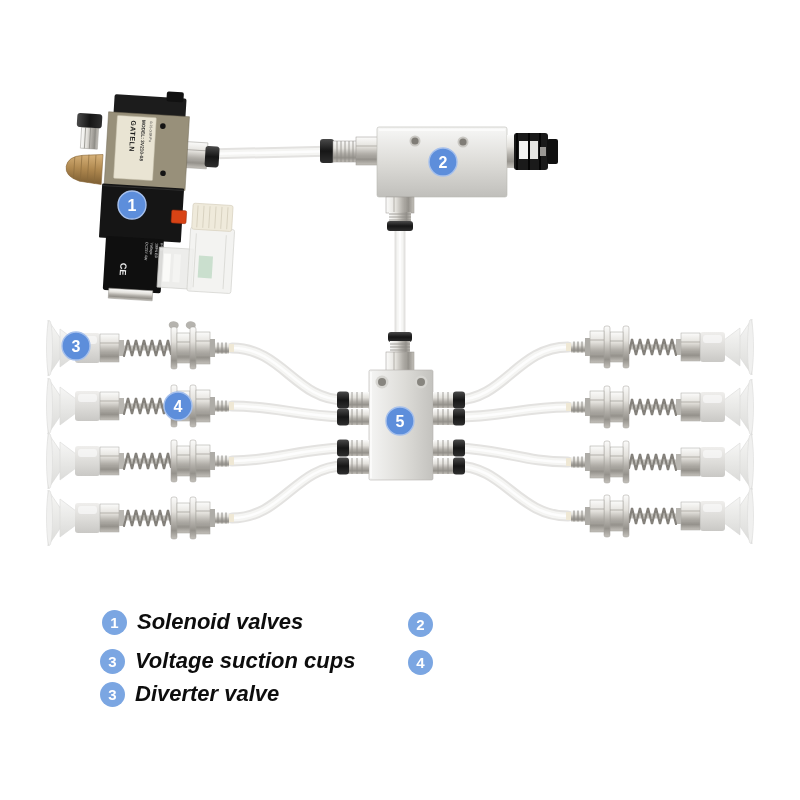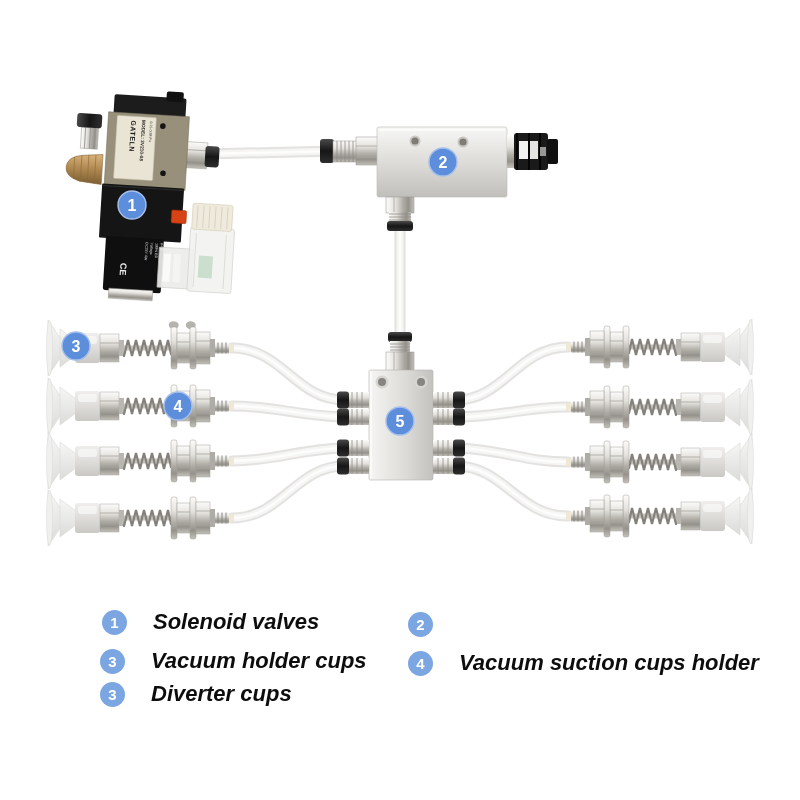--- a/index.html
+++ b/index.html
@@ -9,21 +9,21 @@
   .badge-num{font-size:16px;font-weight:bold;fill:#ffffff;text-anchor:middle;}
   .tubeOuter{stroke:#e3e2e0;stroke-width:11;fill:none;stroke-linecap:round;}
   .tubeInner{stroke:#f5f5f3;stroke-width:7;fill:none;stroke-linecap:round;}
   .tubeCore{stroke:#fdfdfd;stroke-width:2.5;fill:none;stroke-linecap:round;}
   .facet{stroke:#a7a5a0;stroke-width:0.8;}
   .knurl{stroke:#8f8d88;stroke-width:0.8;}
   .legend-item{position:absolute;display:flex;align-items:center;gap:10px;}
   .legend-badge{width:25px;height:25px;border-radius:50%;background:#7ba6e2;color:#fff;
     font-weight:bold;font-size:15px;display:flex;align-items:center;justify-content:center;
     flex:0 0 25px;}
-  .legend-label{font-size:22px;font-weight:bold;font-style:italic;color:#0d0d0d;white-space:nowrap;margin-left:16px;}
+  .legend-label{font-size:22px;font-weight:bold;font-style:italic;color:#0d0d0d;white-space:nowrap;}
   .li1{left:102px;top:609px}.li2{left:408px;top:612px}.li3{left:100px;top:648px}
   .li4{left:408px;top:650px}.li5{left:100px;top:681px}
 </style>
 </head>
 <body>
 
 <div class="stage">
 <svg width="800" height="800" viewBox="0 0 800 800">
   <defs>
     <linearGradient id="gMetalH" x1="0" y1="0" x2="0" y2="1">
@@ -345,23 +345,22 @@
 
 <div class="legend-item li1">
   <span class="legend-badge">1</span>
   <span class="legend-label">Solenoid valves</span>
 </div>
 <div class="legend-item li2">
   <span class="legend-badge">2</span>
 </div>
 <div class="legend-item li3">
   <span class="legend-badge">3</span>
-  <span class="legend-label">Vacuum holder cups</span>
+  <span class="legend-label">Voltage suction cups</span>
 </div>
 <div class="legend-item li4">
   <span class="legend-badge">4</span>
-  <span class="legend-label">Vacuum suction cups holder</span>
 </div>
 <div class="legend-item li5">
   <span class="legend-badge">3</span>
-  <span class="legend-label">Diverter cups</span>
+  <span class="legend-label">Diverter valve</span>
 </div>
 </div>
 
 </body></html>

